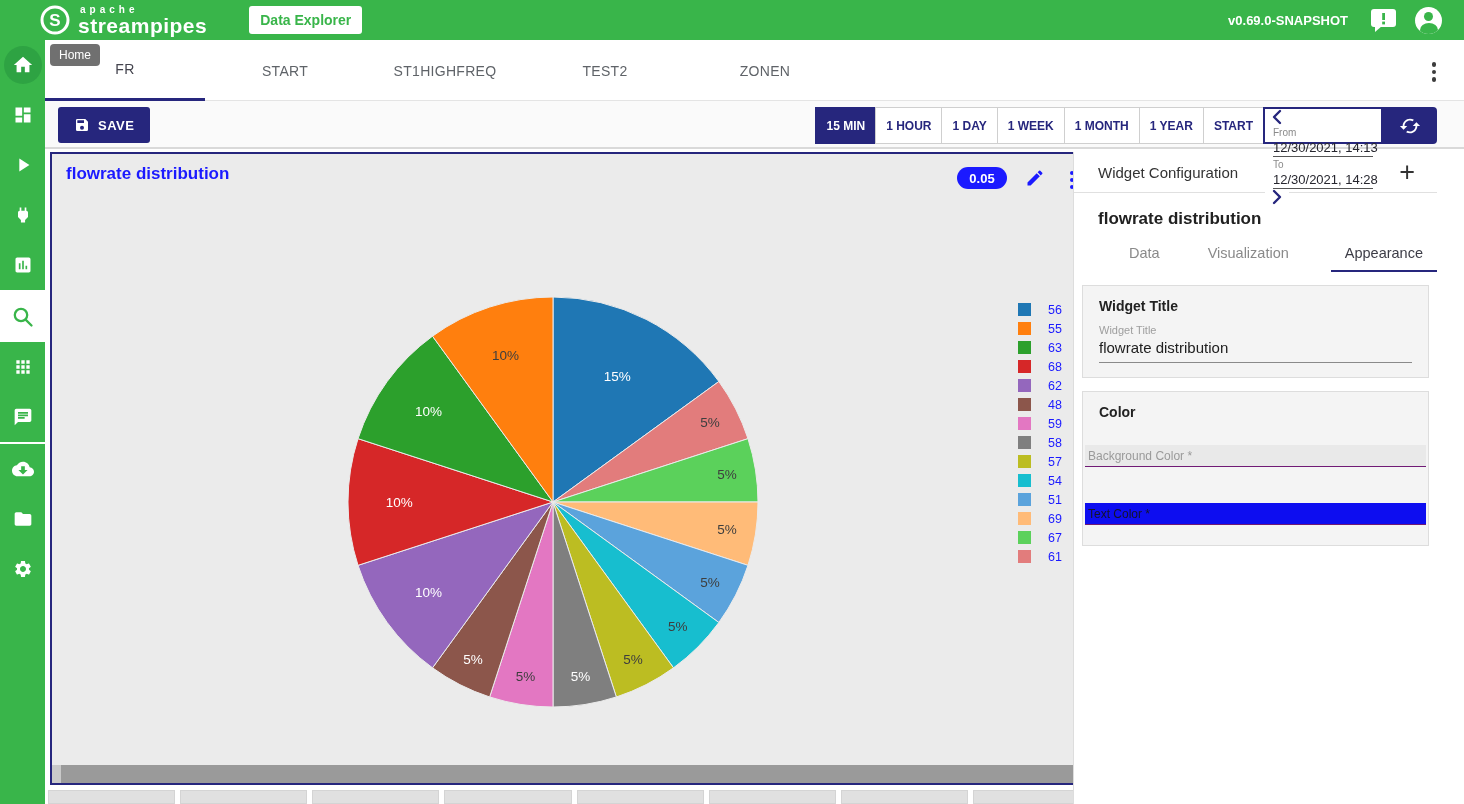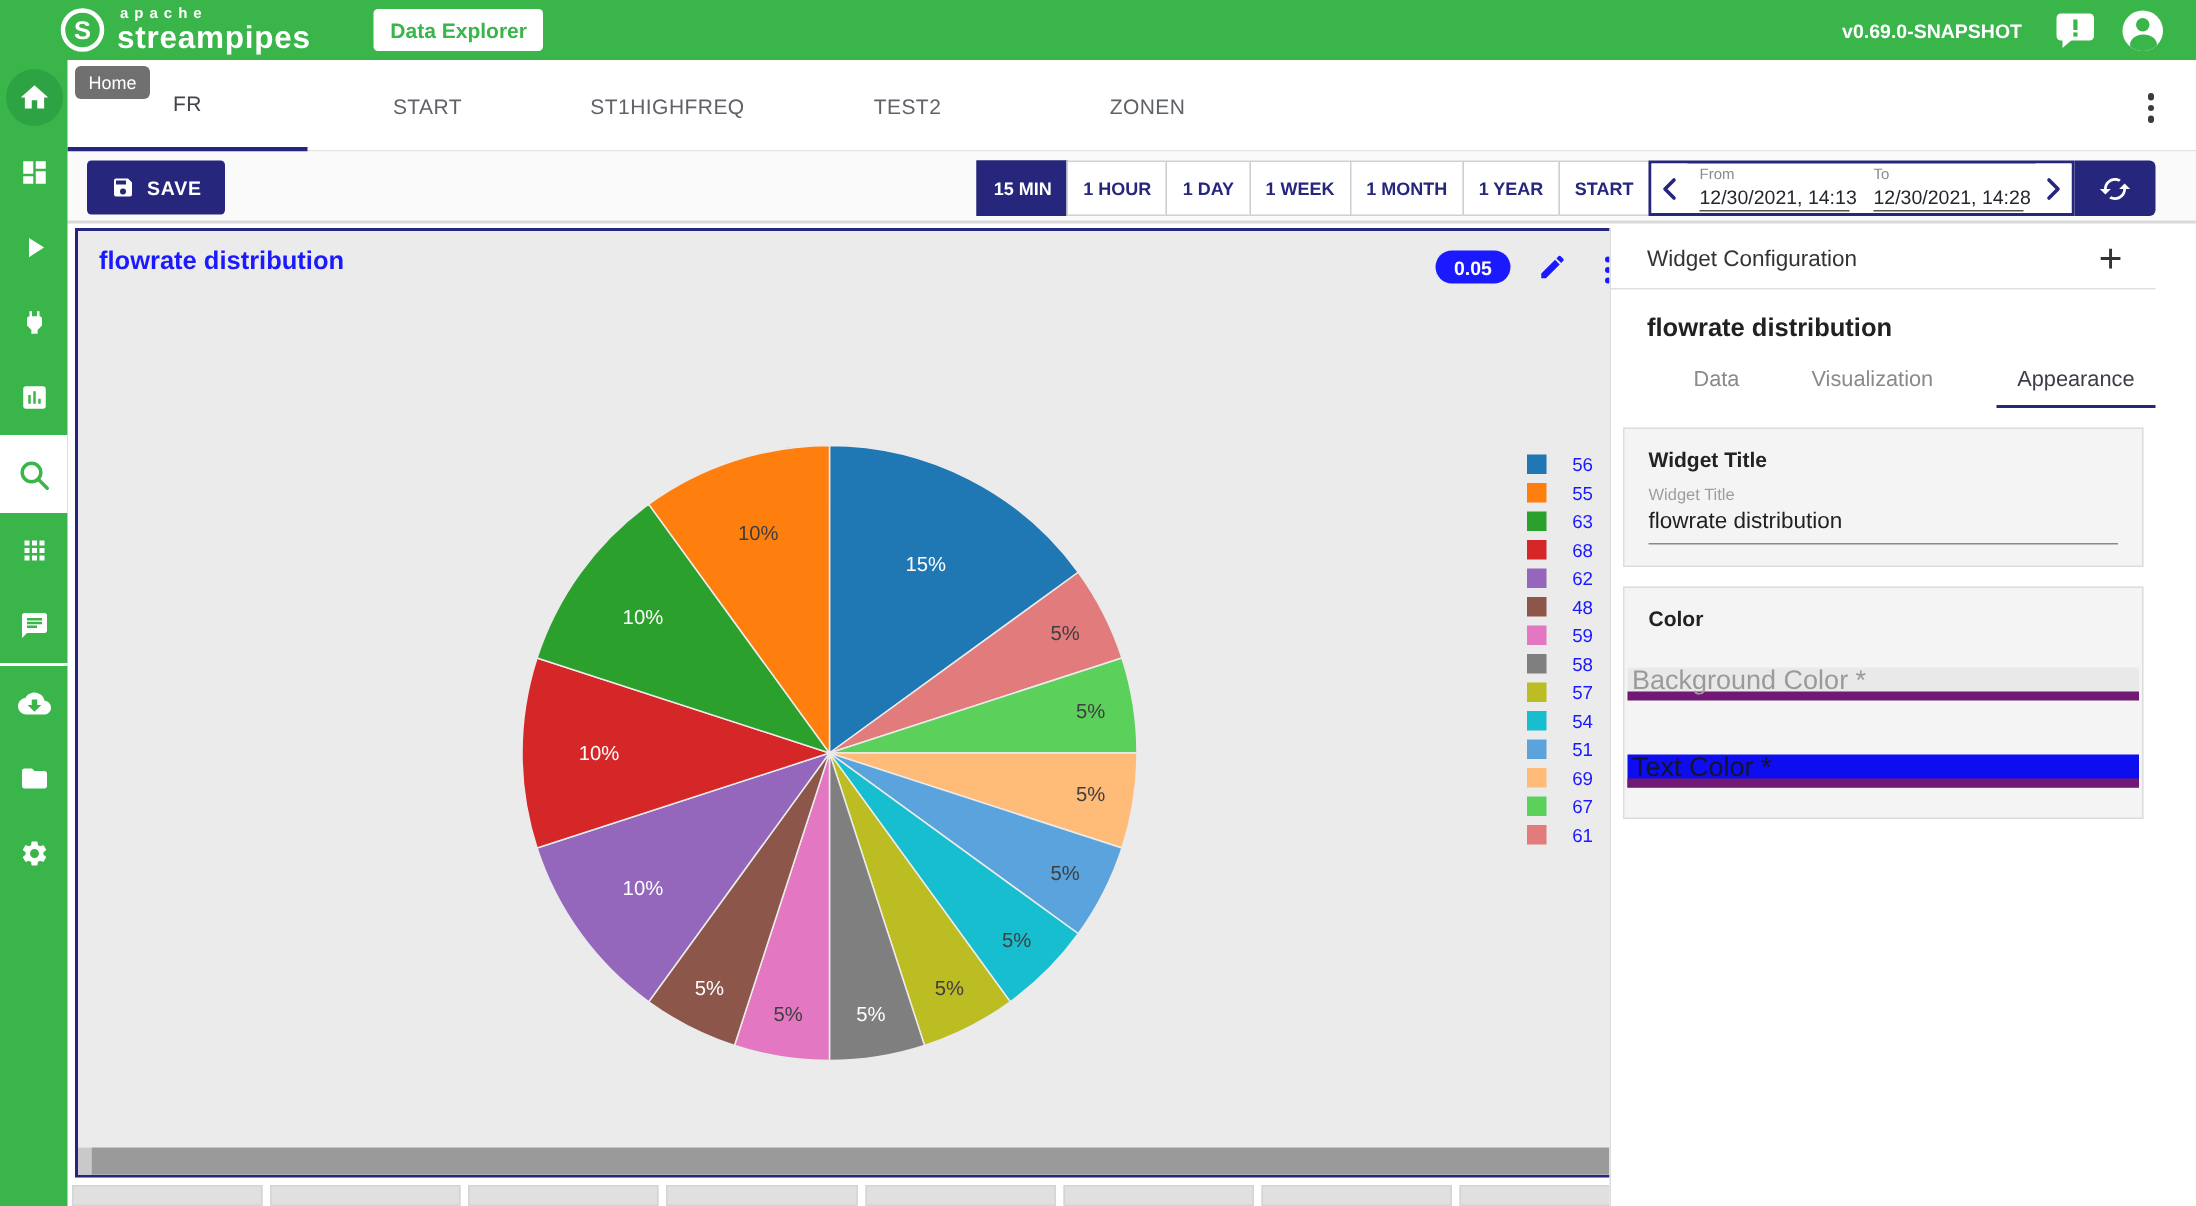--- a/index.html
+++ b/index.html
@@ -51,21 +51,21 @@
     border-bottom:2px solid #d9d9d9; z-index:20; }
   .save-btn { position:absolute; left:13px; top:6px; height:36px; background:#26267d; color:#fff;
     border:none; border-radius:3px; font-weight:bold; font-size:13px; letter-spacing:.5px;
     display:flex; align-items:center; gap:8px; padding:0 16px; cursor:pointer;
     font-family:"Liberation Sans", sans-serif; }
   .ranges { position:absolute; right:27px; top:6px; height:37px; display:flex; }
   .range-btn { height:37px; background:#fff; border:1px solid #cfcfcf; margin-left:-1px;
     color:#26267d; font-weight:bold; font-size:12px; padding:0 10px; display:flex; align-items:center;
     cursor:pointer; white-space:nowrap; }
   .range-btn.active { background:#26267d; color:#fff; border-color:#26267d; }
-  .date-box { display:flex; align-items:stretch; border:2px solid #26267d; background:#fff; margin-left:-1px; }
+  .date-box { display:flex; align-items:stretch; border:2px solid #26267d; background:#fff; margin-left:-1px;flex-direction:column; }
   .chev { width:24px; display:flex; align-items:center; justify-content:center; cursor:pointer; background:#fff; border:none; }
   .dt-field { padding:2px 8px 0 8px; width:116px; cursor:text; }
   .dt-label { font-size:10px; color:#8a8a8a; }
   .dt-value { font-size:13px; color:#26262e; padding:2px 0 1px 0; border-bottom:1px solid #555; white-space:nowrap; }
   .refresh-btn { width:54px; background:#26267d; border:none; border-radius:0 4px 4px 0;
     display:flex; align-items:center; justify-content:center; cursor:pointer; }
 
   
   .widget { position:absolute; left:50px; top:152px; width:1047px; height:633px;
     background:#ebebeb; border:2px solid #26267d; z-index:10; }
@@ -102,22 +102,22 @@
   .p-name { font-size:17px; font-weight:bold; color:#212121; margin:16px 0 0 24px; }
   .p-tabs { display:flex; margin:16px 0 0 28px;justify-content:flex-end; }
   .ptab { font-size:14.5px; color:#8a8a8a; padding:0 6px 9px 6px; cursor:pointer; }
   .ptab + .ptab { margin-left:36px; }
   .ptab.active { color:#3d3d47; border-bottom:2px solid #26267d; padding-left:14px; padding-right:14px; }
   .pcard { margin:13px 8px 0 8px; background:#f4f4f4; border:1px solid #ddd; padding:12px 0 14px 0; }
   .pc-heading { font-size:14px; font-weight:bold; color:#222; margin-left:16px; }
   .pc-label { font-size:11px; color:#9e9e9e; margin:10px 16px 0 16px; }
   .pc-value { font-size:15px; color:#212121; margin:3px 16px 0 16px; padding-bottom:6px;
     border-bottom:1px solid #8a8a8a; cursor:text; }
-  .color-strip { margin:0 2px; height:22px; font-size:18px; display:flex; align-items:center;
-    padding-left:3px; border-bottom:6px solid #701a75; cursor:pointer; }
+  .color-strip { margin:0 2px; height:22px; font-size:12px; display:flex; align-items:center;
+    padding-left:3px; border-bottom:1px solid #701a75; cursor:pointer; }
   .strip-bg { margin-top:25px; color:#9a9a9a; }
   .strip-text { margin-top:36px; margin-bottom:6px; color:#14142a; }
 </style>
 </head>
 <body>
 
 <header class="topbar">
   <div class="logo-wrap">
     <svg class="logo-mark" viewBox="0 0 34 34">
       <circle cx="17" cy="17" r="13" fill="none" stroke="#fff" stroke-width="3"></circle>

